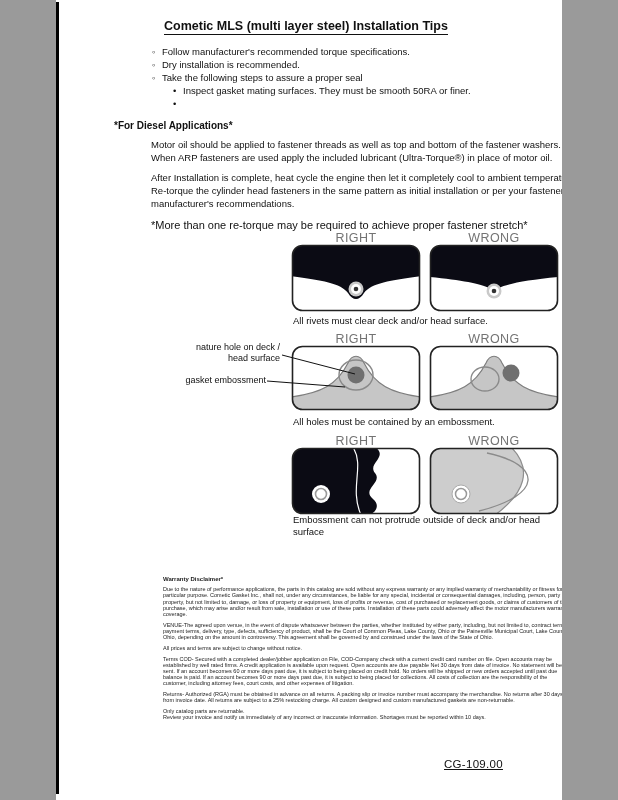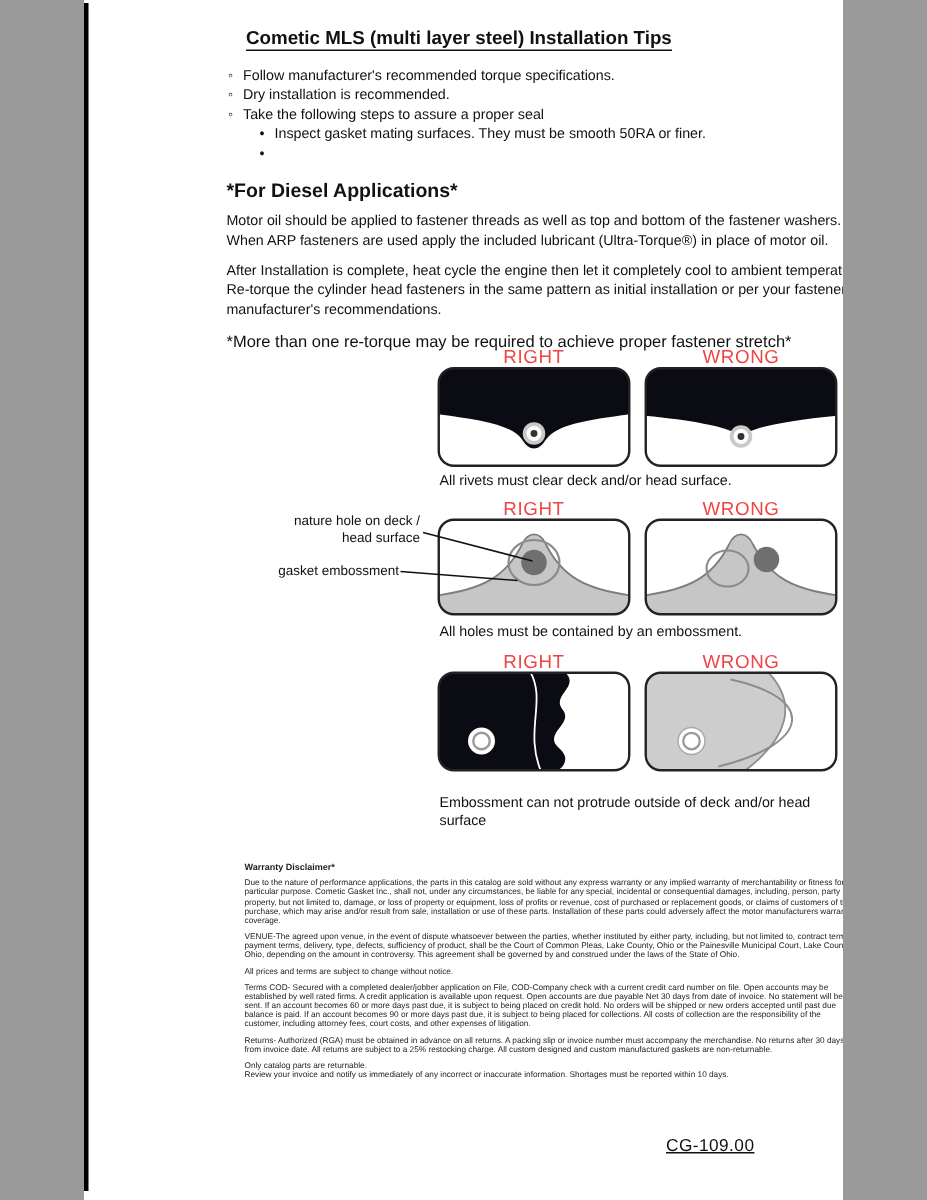--- a/index.html
+++ b/index.html
@@ -16,26 +16,26 @@
   .title {
     display:inline-block; font-size:12.5px; font-weight:bold;
     border-bottom:1.3px solid #111; padding-bottom:1px; margin-bottom:10px;
   }
 
   .tips { margin-left:96px; font-size:9.5px; line-height:13px; }
   .b-row { display:flex; }
   .b-row .m { width:10px; flex:none; }
   .b-sub { padding-left:21px; }
 
-  .diesel-h { margin:10px 0 0 95px; font-size:13px; font-weight:bold; }
+  .diesel-h { margin:10px 0 0 58px; font-size:10px; font-weight:bold; }
   .para { margin:7px 0 0 95px; width:432px; font-size:9.5px; line-height:13px; }
   .note { margin:9px 16px 0 95px; font-size:11px; }
 
   .diagrams { position:absolute; left:0; top:222px; width:618px; height:352px; }
-  .dlabel { position:absolute; width:130px; text-align:center; font-size:12.5px; letter-spacing:.4px; color:#ef4444; }
+  .dlabel { position:absolute; width:130px; text-align:center; font-size:12.5px; letter-spacing:.4px; color:#737373; }
   .dimg { position:absolute; }
   .dcap { position:absolute; left:237px; width:272px; font-size:9.5px; line-height:12px; }
   .ann { position:absolute; font-size:9px; line-height:11px; text-align:right; color:#111; }
   .leader-lines { position:absolute; left:0; top:0; pointer-events:none; }
 
   .disc { position:absolute; left:107px; top:576px; width:406px; font-size:5.5px; line-height:6.2px; color:#1c1c1c; }
   .disc-h { font-size:6px; font-weight:bold; margin-bottom:4px; }
   .disc p { margin-bottom:4.5px; }
   .pre { white-space:pre-line; }
 
@@ -185,21 +185,21 @@
       <g clip-path="url(#c3b)">
         <rect width="130" height="68" fill="#ffffff"></rect>
         <path d="M0,0 H82 C104,22 96,46 66,68 H0 Z" fill="#cdcdcd" stroke="#8e8e8e" stroke-width="1.2"></path>
         <path d="M58,6 C114,18 114,48 50,64" fill="none" stroke="#8b8b8b" stroke-width="1.3"></path>
         <circle cx="32" cy="47" r="9" fill="#ffffff" stroke="#aaaaaa" stroke-width="1"></circle>
         <circle cx="32" cy="47" r="5.5" fill="none" stroke="#999999" stroke-width="1.5"></circle>
       </g>
       <rect x="1.5" y="1.5" width="127" height="65" rx="10" fill="none" stroke="#222" stroke-width="1.6"></rect>
     </svg>
 
-    <div class="dcap" style="top:308px; width:250px;">Embossment can not protrude outside of deck and/or head surface</div>
+    <div class="dcap" style="top:292px; width:250px;">Embossment can not protrude outside of deck and/or head surface</div>
 
     <svg class="leader-lines" width="618" height="352" viewBox="0 0 618 352">
       <line x1="226" y1="133" x2="299" y2="152" stroke="#111" stroke-width="1"></line>
       <line x1="211" y1="159" x2="289" y2="165" stroke="#111" stroke-width="1"></line>
     </svg>
   </div>
 
   <div class="disc">
     <div class="disc-h">Warranty Disclaimer*</div>
     <p>Due to the nature of performance applications, the parts in this catalog are sold without any express warranty or any implied warranty of merchantability or fitness for a particular purpose.  Cometic Gasket Inc., shall not, under any circumstances, be liable for any special, incidental or consequential damages, including, person, party or property, but not limited to, damage, or loss of property or equipment, loss of profits or revenue, cost of purchased or replacement goods, or claims of customers of the purchase, which may arise and/or result from sale, installation or use of these parts.  Installation of these parts could adversely affect the motor manufacturers warranty coverage.</p>

